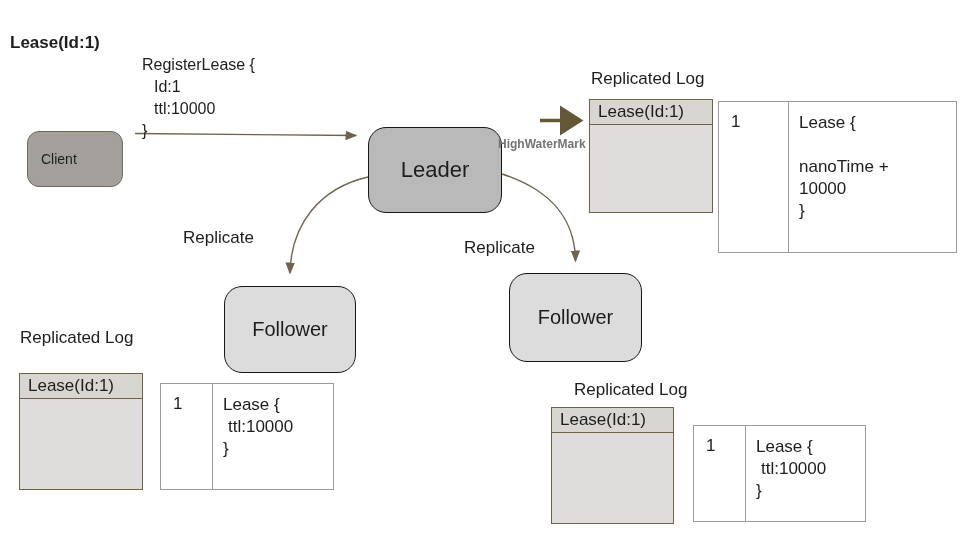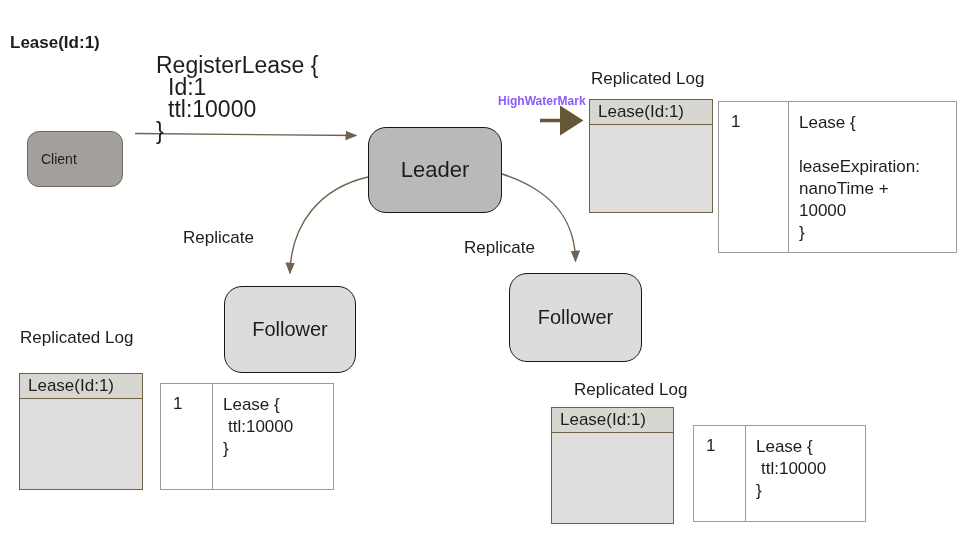--- a/index.html
+++ b/index.html
@@ -4,36 +4,36 @@
 <style>
   html,body{margin:0;padding:0;background:#fff;}
   .canvas{
     position:relative;width:960px;height:540px;background:#ffffff;overflow:hidden;
     font-family:Liberation Sans, sans-serif;color:#1d1d1d;
   }
   svg.arrows{position:absolute;left:0;top:0;width:960px;height:540px;pointer-events:none;}
 
   .lbl{position:absolute;font-size:17px;white-space:nowrap;}
   .lbl-bold{font-weight:700;}
-  .hwm{font-size:12px;font-weight:700;color:#8b5cf6;}
+  .hwm{font-size:12px;font-weight:700;color:#737373;margin-top:43px;}
 
   .node{
     position:absolute;display:flex;align-items:center;justify-content:center;
     border:1.6px solid #17171a;border-radius:18px;box-sizing:border-box;
   }
   .client{
     left:27px;top:131px;width:96px;height:56px;border-radius:12px;
     background:#a3a09c;border:1.5px solid #6e6a60;justify-content:flex-start;
     padding-left:13px;font-size:14px;
   }
   .leader{left:368px;top:127px;width:134px;height:86px;background:#b9b9b9;font-size:22px;text-align:center;}
   .follower-left{left:224px;top:286px;width:132px;height:87px;background:#dcdcdc;font-size:20px;}
   .follower-right{left:509px;top:273px;width:133px;height:89px;background:#dcdcdc;font-size:20px;}
 
-  .register-block{position:absolute;left:156px;top:54px;font-size:23px;}
+  .register-block{position:absolute;left:142px;top:54px;font-size:16px;}
   .register-block .code-line{min-height:22px;line-height:22px;}
   .register-block .indent{padding-left:12px;}
 
   .log{
     position:absolute;border:1.7px solid #6f6248;background:#dedddb;box-sizing:border-box;
   }
   .log-header{
     height:24px;line-height:24px;border-bottom:1.7px solid #6f6248;background:#d7d6d1;
     font-size:17px;padding-left:8px;white-space:nowrap;overflow:hidden;
   }
@@ -107,21 +107,20 @@
   <div class="lbl" style="left:591px;top:69px;">Replicated Log</div>
   <div class="log log-leader">
     <div class="log-header">Lease(Id:1)</div>
   </div>
 
   <div class="kv kv-active">
     <div class="kv-key">1</div>
     <div class="kv-val">
       <div class="code-line">Lease {</div>
       <div class="code-line"></div>
-      <div class="code-line">leaseExpiration:</div>
       <div class="code-line">nanoTime +</div>
       <div class="code-line">10000</div>
       <div class="code-line">}</div>
     </div>
   </div>
 
   <div class="lbl" style="left:20px;top:328px;">Replicated Log</div>
   <div class="log log-follower-left">
     <div class="log-header">Lease(Id:1)</div>
   </div>

